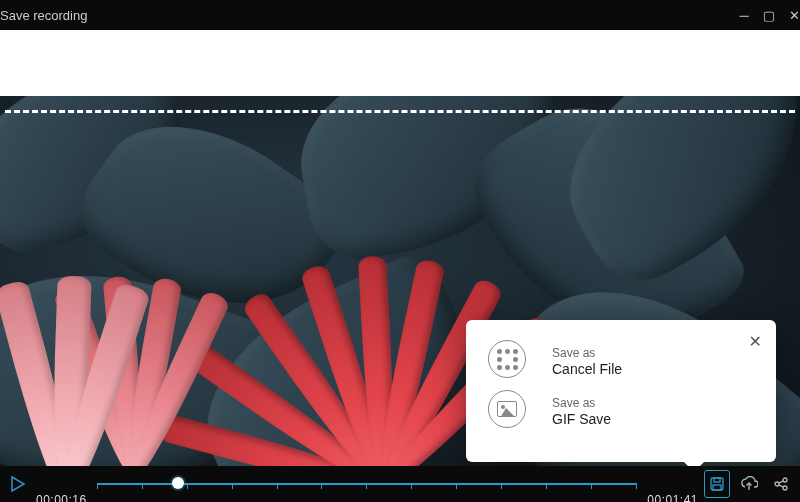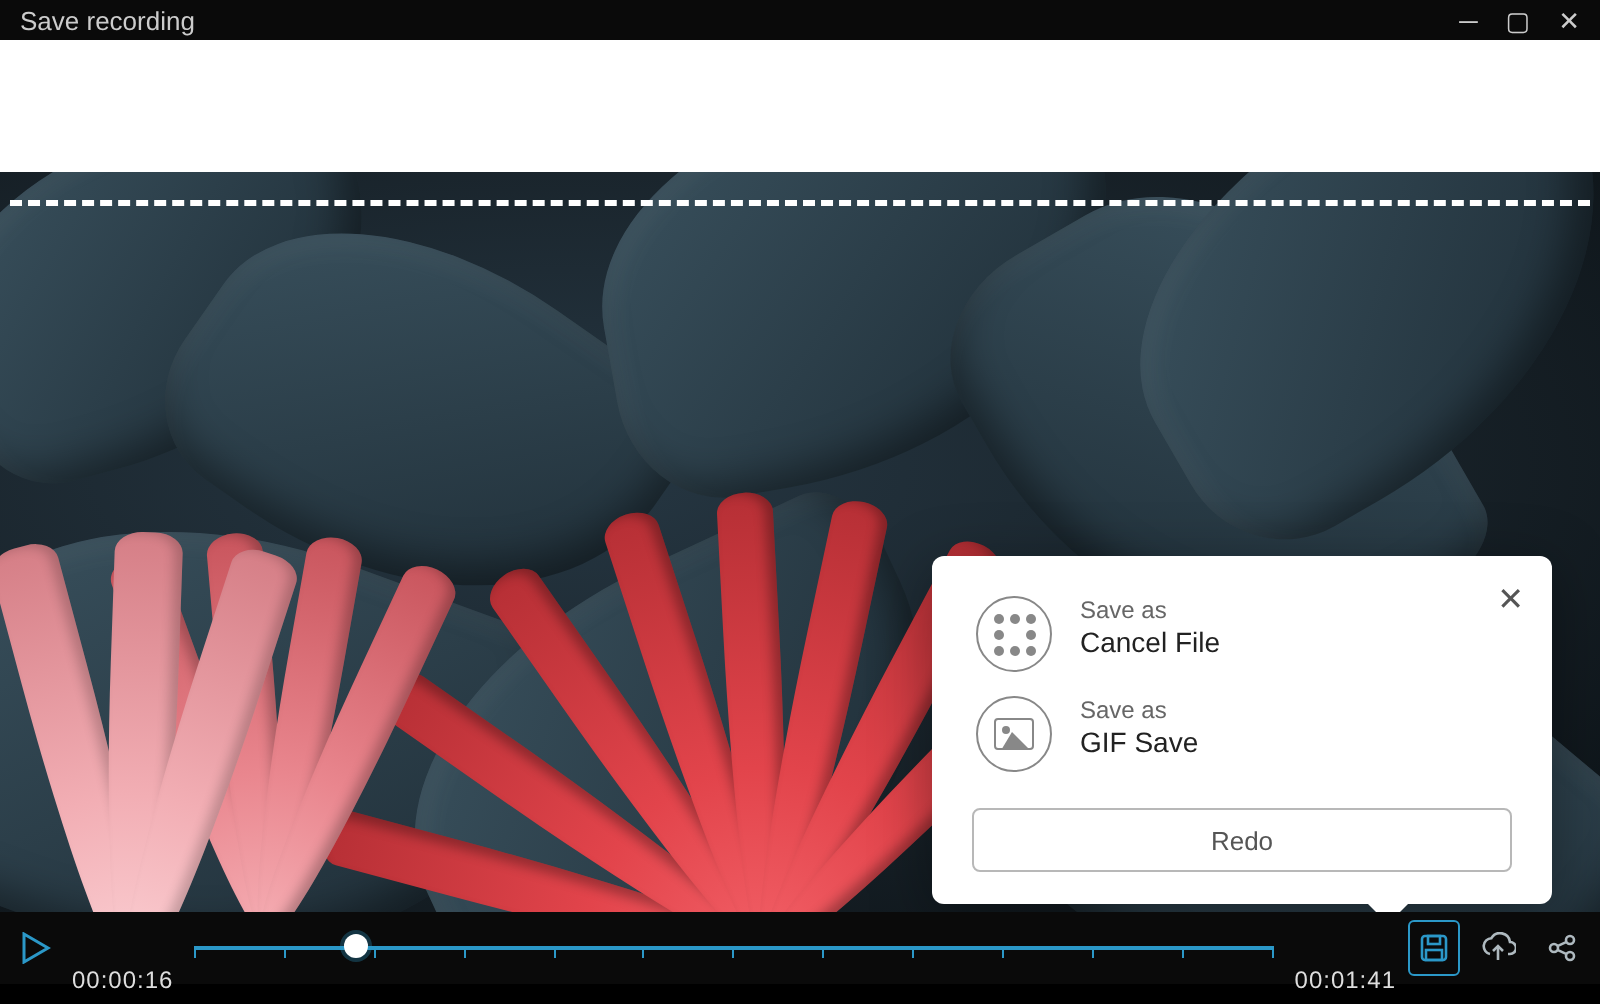--- a/index.html
+++ b/index.html
@@ -1,19 +1,19 @@
 <!DOCTYPE html>
 <html><head>
 <meta charset="utf-8">
 <style>
   * { margin: 0; padding: 0; box-sizing: border-box; }
   body { width: 800px; height: 502px; font-family: Arial, sans-serif; background: #000; overflow: hidden; position: relative; }
 
   
-  .titlebar { height: 20px; background: #0a0a0a; display: flex; align-items: center; padding: 0 10px; color: #ccc; font-size: 13px; justify-content: space-between; }
+  .titlebar { height: 30px; background: #0a0a0a; display: flex; align-items: center; padding: 0 0; color: #ccc; font-size: 13px; justify-content: space-between; }
   .win-controls { display: flex; gap: 14px; align-items: center; color: #ccc; }
   .win-controls span { cursor: pointer; font-size: 13px; line-height: 1; }
 
   
   .whitebar { height: 66px; background: #ffffff; }
 
   
   .video-area { position: relative; height: 370px; overflow: hidden; }
   
   .bg { position: absolute; inset: 0; background:
@@ -34,21 +34,21 @@
   .red  { background: linear-gradient(180deg,#b62f35 0%,#e2444b 60%,#f25f66 100%); box-shadow: inset -4px 0 6px rgba(0,0,0,.3);}
   .pink { background: linear-gradient(180deg,#c9555d 0%,#e9868e 60%,#f5adb3 100%); box-shadow: inset -4px 0 6px rgba(0,0,0,.25);}
   .pink2{ background: linear-gradient(180deg,#d57e86 0%,#f2aeb4 60%,#fbd0d4 100%); box-shadow: inset -4px 0 6px rgba(0,0,0,.2);}
 
   
   .dashed-top { position:absolute; left:5px; right:5px; top:14px; border-top: 3px dashed #fff; }
 
   
   .popup { position: absolute; right: 24px; bottom: 4px; width: 310px; background: #fff; border-radius: 6px; box-shadow: 0 6px 30px rgba(0,0,0,.35); padding: 14px 14px 16px 14px; }
   .popup-close { position: absolute; right: 14px; top: 12px; font-size: 16px; color: #555; cursor: pointer; }
-  .option { display: flex; align-items: flex-start; gap: 14px; padding: 6px 8px; cursor: pointer; border-radius: 4px; }
+  .option { display: flex; align-items: flex-end; gap: 26px; padding: 6px 8px; cursor: pointer; border-radius: 4px; }
   .option .icon-circle { width: 38px; height: 38px; border: 1.5px solid #888; border-radius: 50%; display:flex; align-items:center; justify-content:center; position: relative; }
   .film-dots { display:grid; grid-template-columns: repeat(3,5px); grid-template-rows: repeat(3,5px); gap:3px;}
   .film-dots span{ width:5px; height:5px; border-radius:50%; background:#888;}
   .film-dots span:nth-child(5){ background:transparent; }
   .pic { width:20px;height:16px;border:1.5px solid #888;border-radius:2px;position:relative;overflow:hidden;}
   .pic::before{content:'';position:absolute;left:3px;top:3px;width:4px;height:4px;border-radius:50%;background:#888;}
   .pic::after{content:'';position:absolute;left:2px;bottom:-2px;width:0;height:0;border-left:6px solid transparent;border-right:10px solid transparent;border-bottom:10px solid #888;}
   .opt-text { display:flex; flex-direction:column; line-height:1.25; }
   .opt-text .small { font-size:12px; color:#666; }
   .opt-text .big { font-size:14px; color:#222; }
@@ -144,23 +144,20 @@
       <div class="icon-circle">
         <div class="pic"></div>
       </div>
       <div class="opt-text">
         <span class="small">Save as</span>
         <span class="big">GIF Save</span>
       </div>
     </div>
 
     <div class="popup-buttons">
-      <div class="btn btn-redo">
-          <span>Redo</span>
-        </div>
     </div>
     <div class="popup-tail"></div>
   </div>
 </div>
 
 <div class="controls">
   <div class="play-btn">
     <svg width="16" height="16" viewBox="0 0 16 16">
         <polygon points="2,1 14,8 2,15" fill="none" stroke="#2b98c8" stroke-width="1.5"></polygon>
       </svg>

